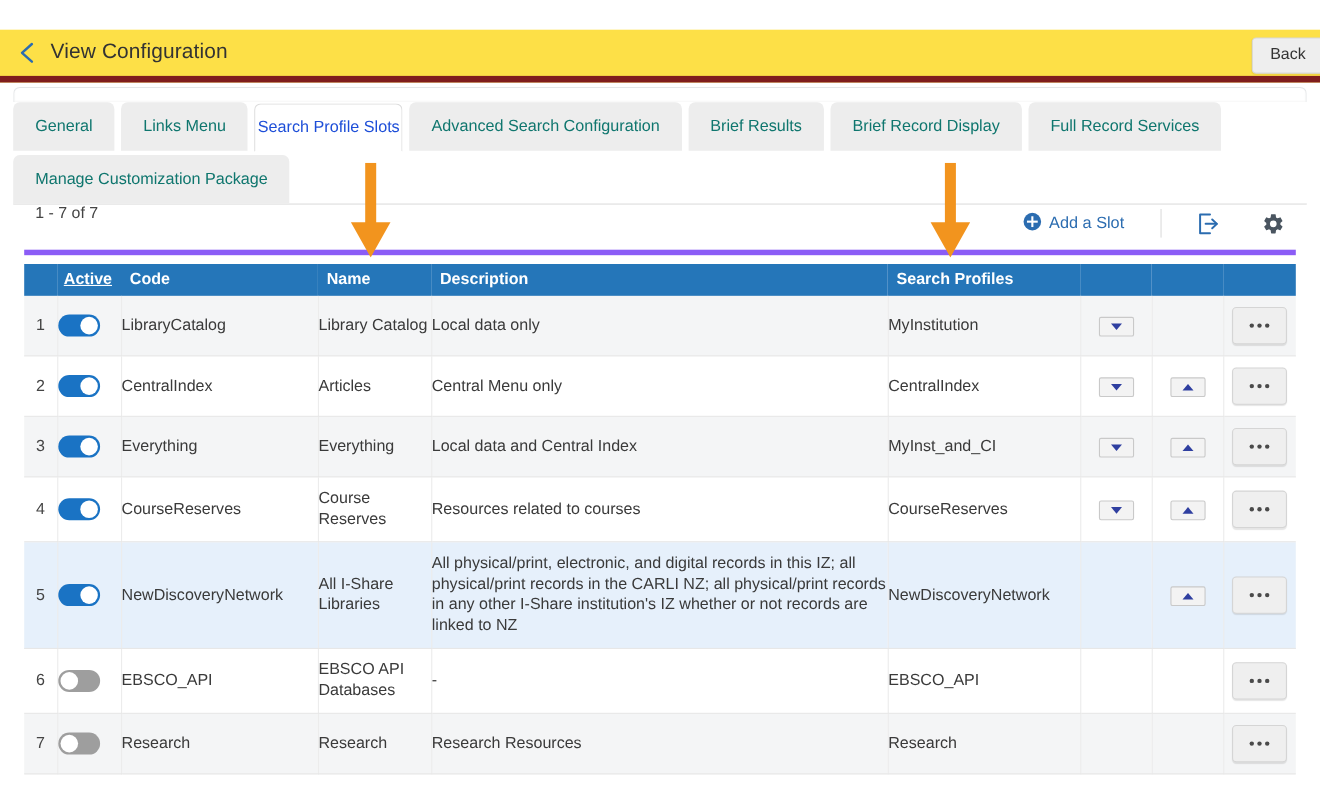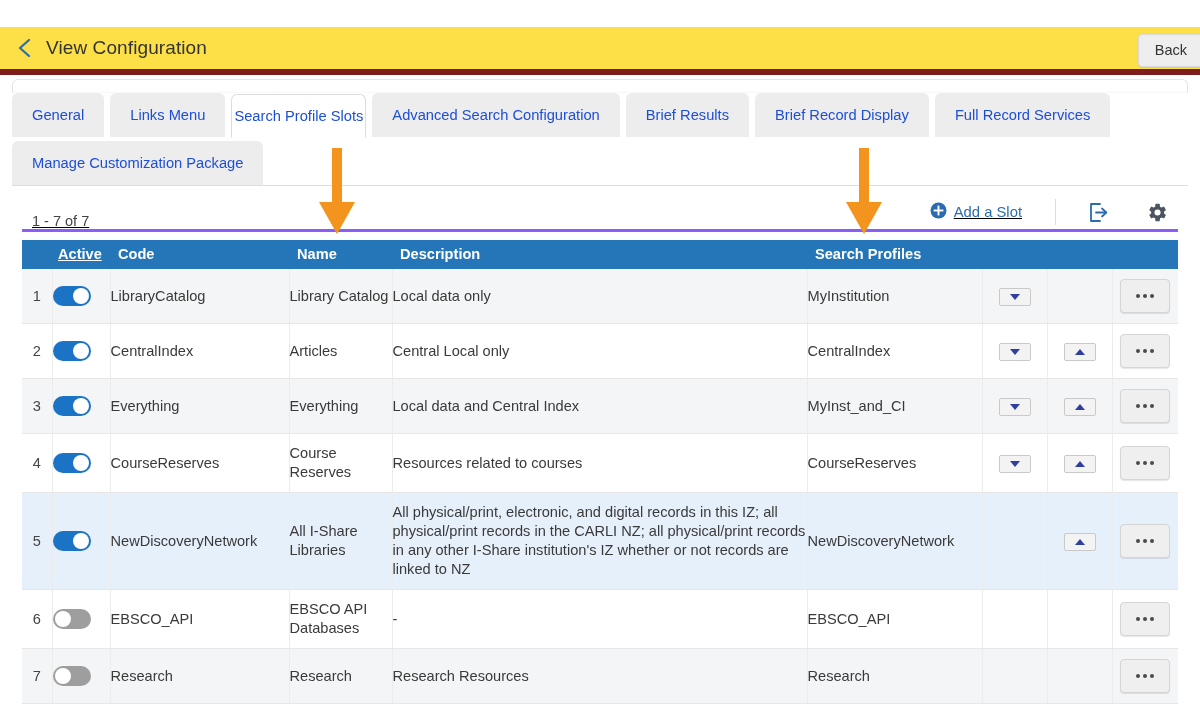--- a/index.html
+++ b/index.html
@@ -68,21 +68,21 @@
   .tabs-row {
     display: flex;
     align-items: flex-end;
     gap: 6px;
     position: relative;
     z-index: 2;
   }
   .tabs-row.row2 { margin-top: 4px; }
   .tab {
     background: #ededed;
-    color: #1d4ed8;
+    color: #0f766e;
     font-size: 14.7px;
     padding: 13px 20px 13px 20px;
     border-radius: 6px 6px 0 0;
     white-space: nowrap;
     cursor: pointer;
     line-height: 18px;
   }
   .tab.active {
     background: #ffffff;
     color: #1d4ed8;
@@ -109,23 +109,22 @@
     pointer-events: none;
   }
   .arrow svg { display: block; }
 
   
   .toolbar {
     position: relative;
     height: 46px;
     margin: 0 22px 0 22px;
     display: flex;
-    align-items: flex-end;
-    border-bottom: 3px solid #8b5cf6;
-    text-decoration: underline;
+    align-items: flex-start;
+    border-bottom: 5px solid #8b5cf6;
   }
   .count-label {
     font-size: 14.5px;
     color: #444444;
     margin-left: 10px;
   }
   .toolbar-right {
     margin-left: auto;
     display: flex;
     align-items: center;
@@ -369,21 +368,21 @@
               <i></i>
               <i></i>
               <i></i>
             </span></td>
         </tr>
         <tr class="even">
           <td class="c-num">2</td>
           <td class="c-act"><span class="toggle on"><span class="knob"></span></span></td>
           <td class="c-code">CentralIndex</td>
           <td class="c-name">Articles</td>
-          <td class="c-desc">Central Local only</td>
+          <td class="c-desc">Central Menu only</td>
           <td class="c-prof">CentralIndex</td>
           <td class="c-dn"><span class="mini-btn">
               <span class="tri-d"></span>
             </span></td>
           <td class="c-up"><span class="mini-btn">
               <span class="tri-u"></span>
             </span></td>
           <td class="c-more"><span class="more-btn">
               <i></i>
               <i></i>

